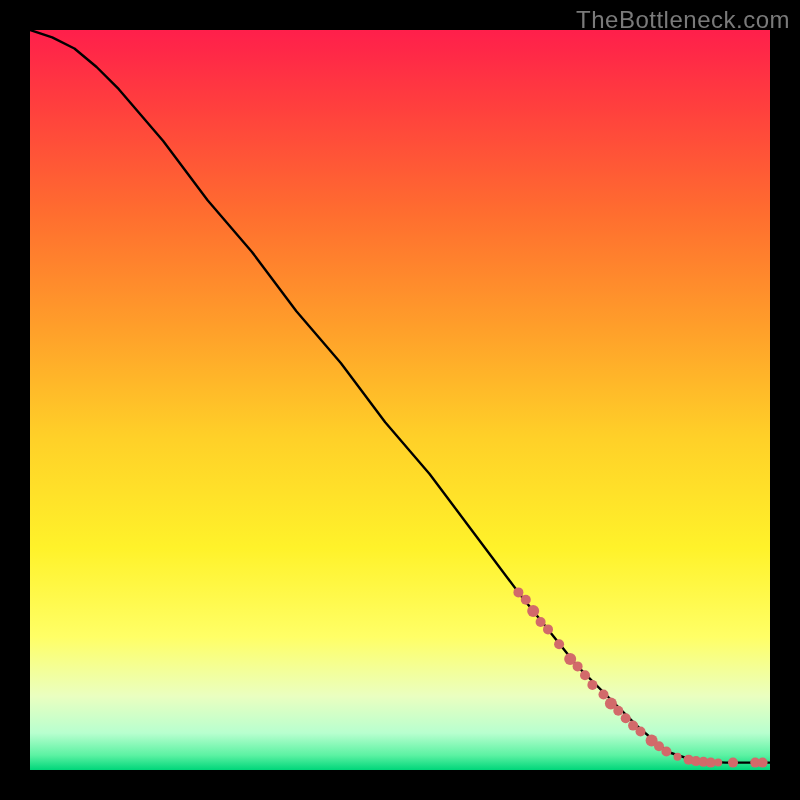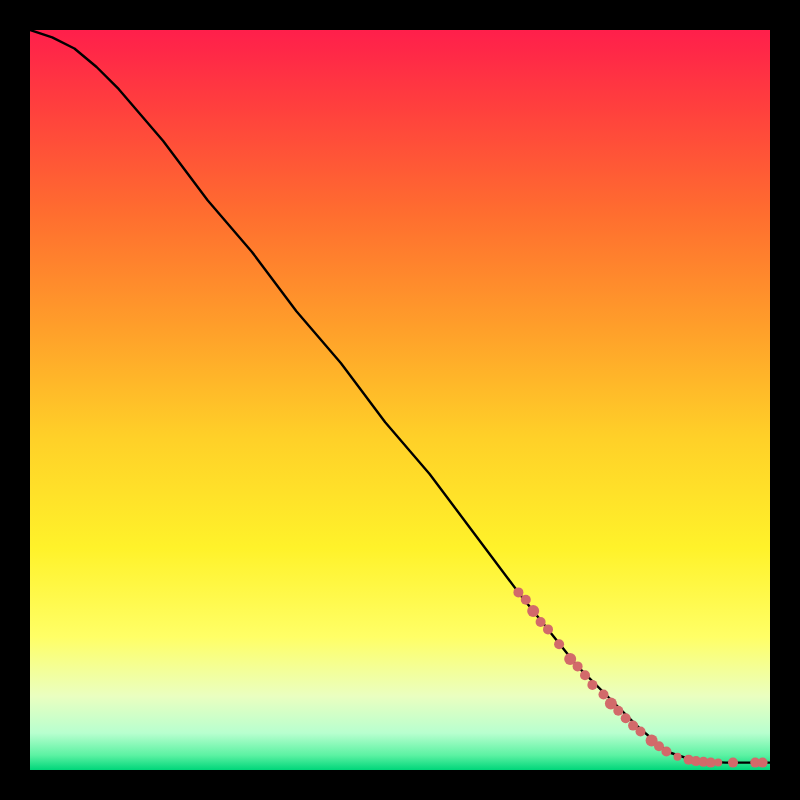--- a/index.html
+++ b/index.html
@@ -20,20 +20,21 @@
     top: 30px;
     width: 740px;
     height: 740px;
   }
   svg { display: block; }
 </style>
 </head>
 <body>
 
 <div class="wrap">
+  <div class="watermark">TheBottleneck.com</div>
   <div class="plot">
     <svg id="chart-svg" width="740" height="740" viewBox="0 0 740 740">
         <defs>
           <linearGradient id="bg-grad" x1="0" y1="0" x2="0" y2="1">
             <stop offset="0%" stop-color="#ff1f4b"></stop>
             <stop offset="10%" stop-color="#ff3e3e"></stop>
             <stop offset="25%" stop-color="#ff6e2f"></stop>
             <stop offset="40%" stop-color="#ff9e2a"></stop>
             <stop offset="55.00000000000001%" stop-color="#ffd028"></stop>
             <stop offset="70%" stop-color="#fff22a"></stop>

